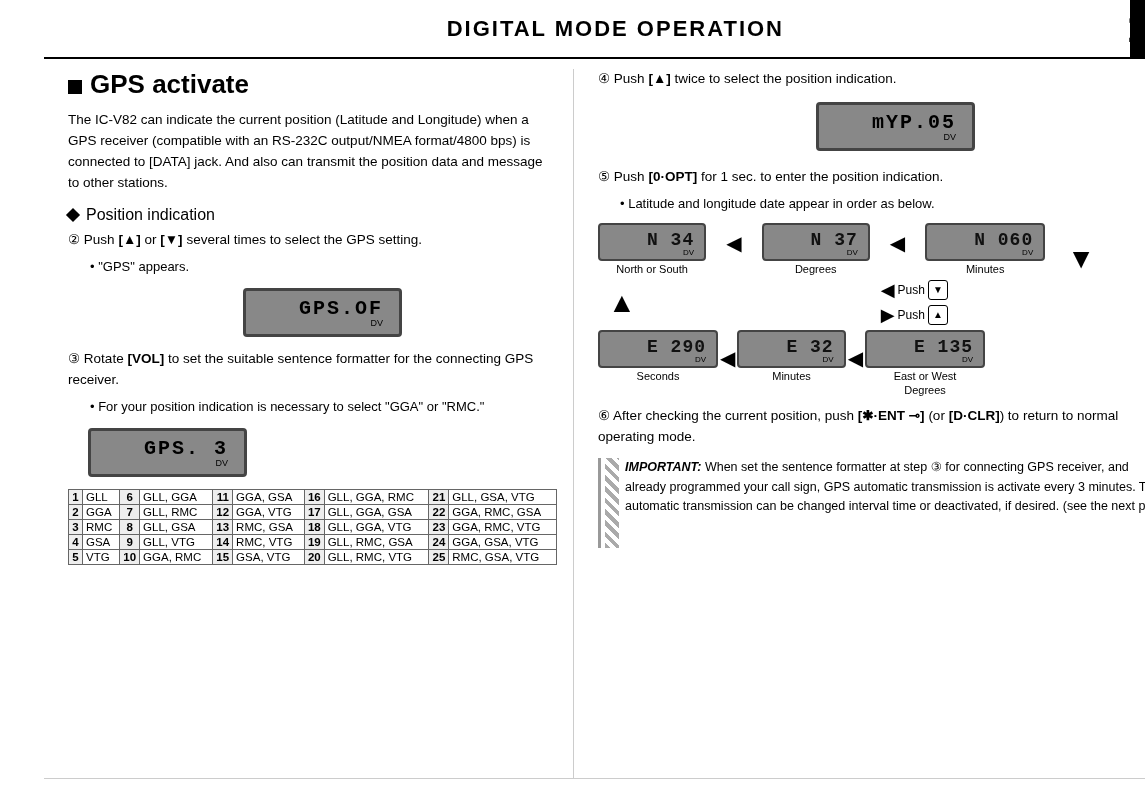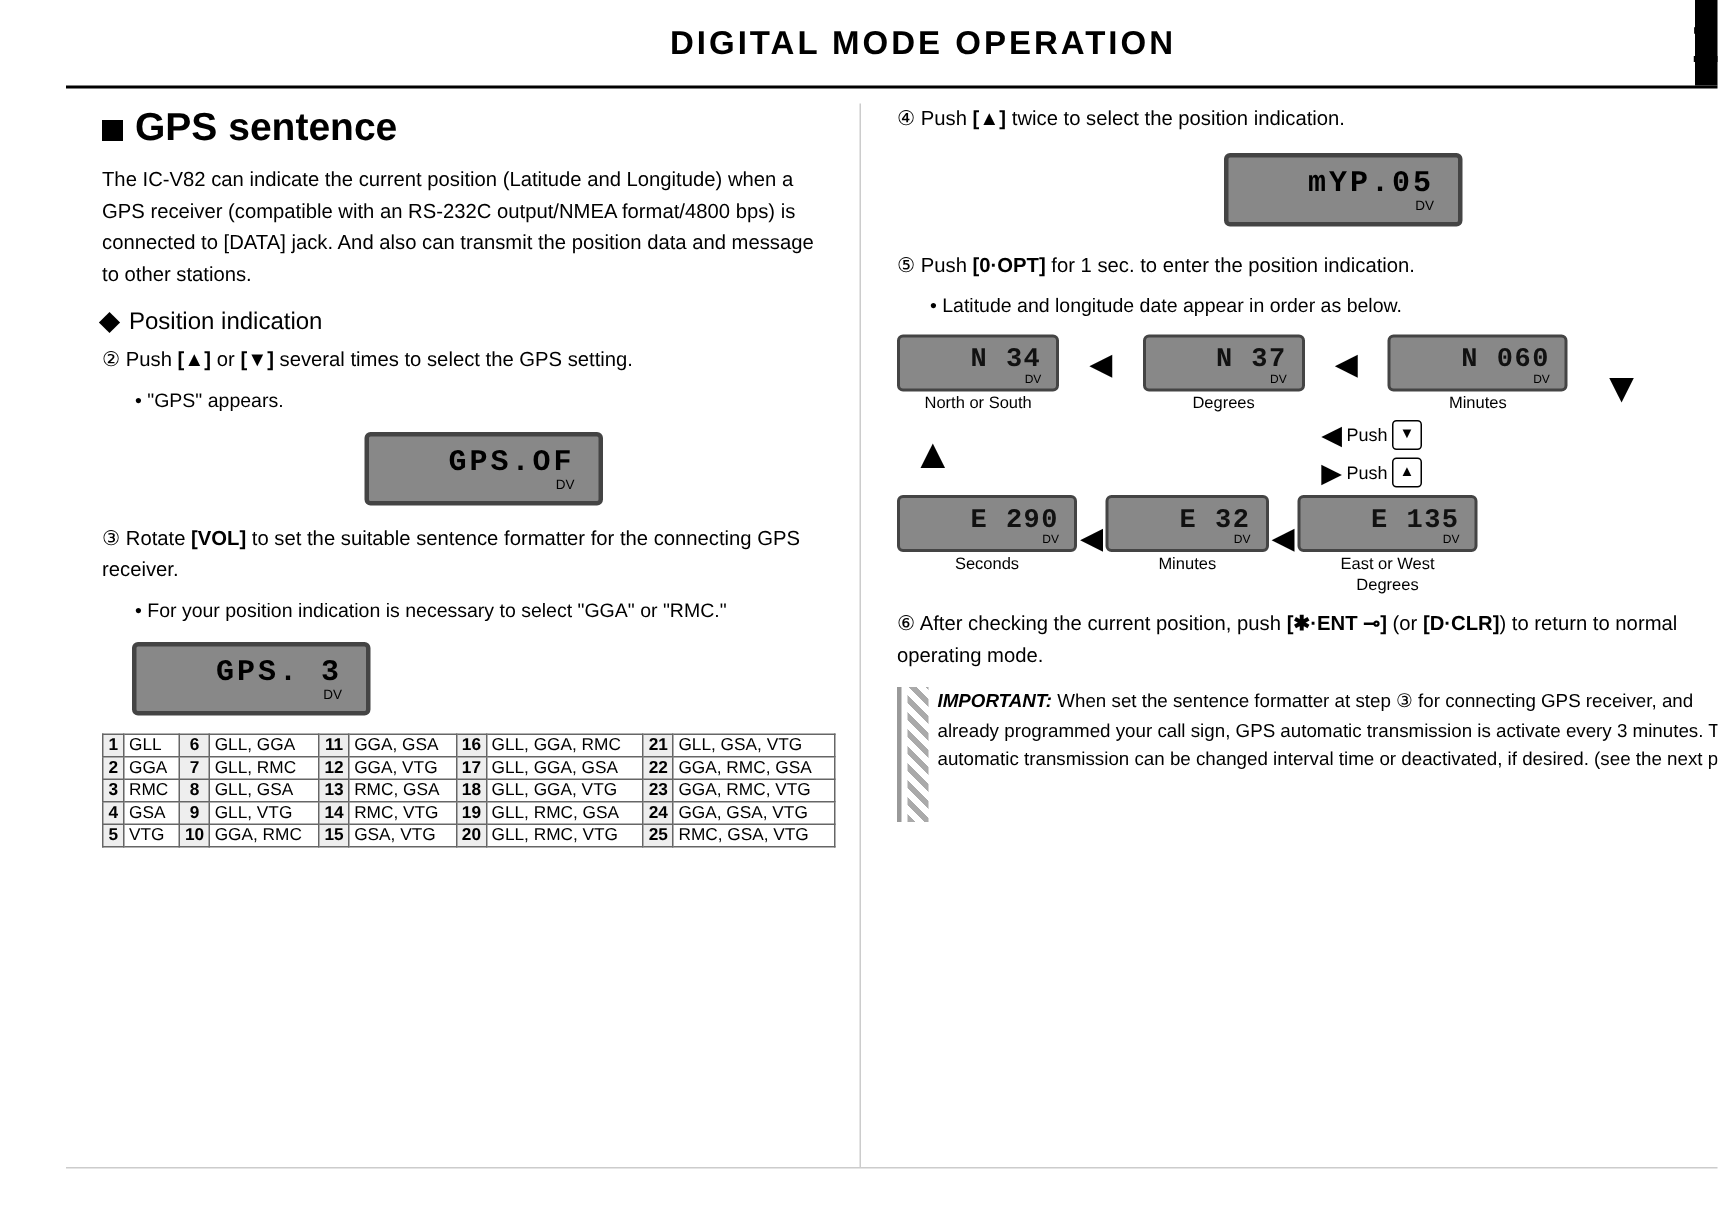--- a/index.html
+++ b/index.html
@@ -269,21 +269,21 @@
     <span class="header-title">DIGITAL MODE OPERATION</span>
     <span class="header-number">11</span>
     <div class="tab-11">11</div>
   </div>
 
   <div class="main-content">
 
     <div class="left-col">
       <div class="section-title">
         <span class="square"></span>
-        <span>GPS sentence</span>
+        <span>GPS activate</span>
       </div>
 
       <p class="body-text">The IC-V82 can indicate the current position (Latitude and Longitude) when a GPS receiver (compatible with an RS-232C output/NMEA format/4800 bps) is connected to [DATA] jack. And also can transmit the position data and message to other stations.</p>
 
       <div class="subsection-title">
         <span class="diamond"></span>
         <span>Position indication</span>
       </div>
 
 

